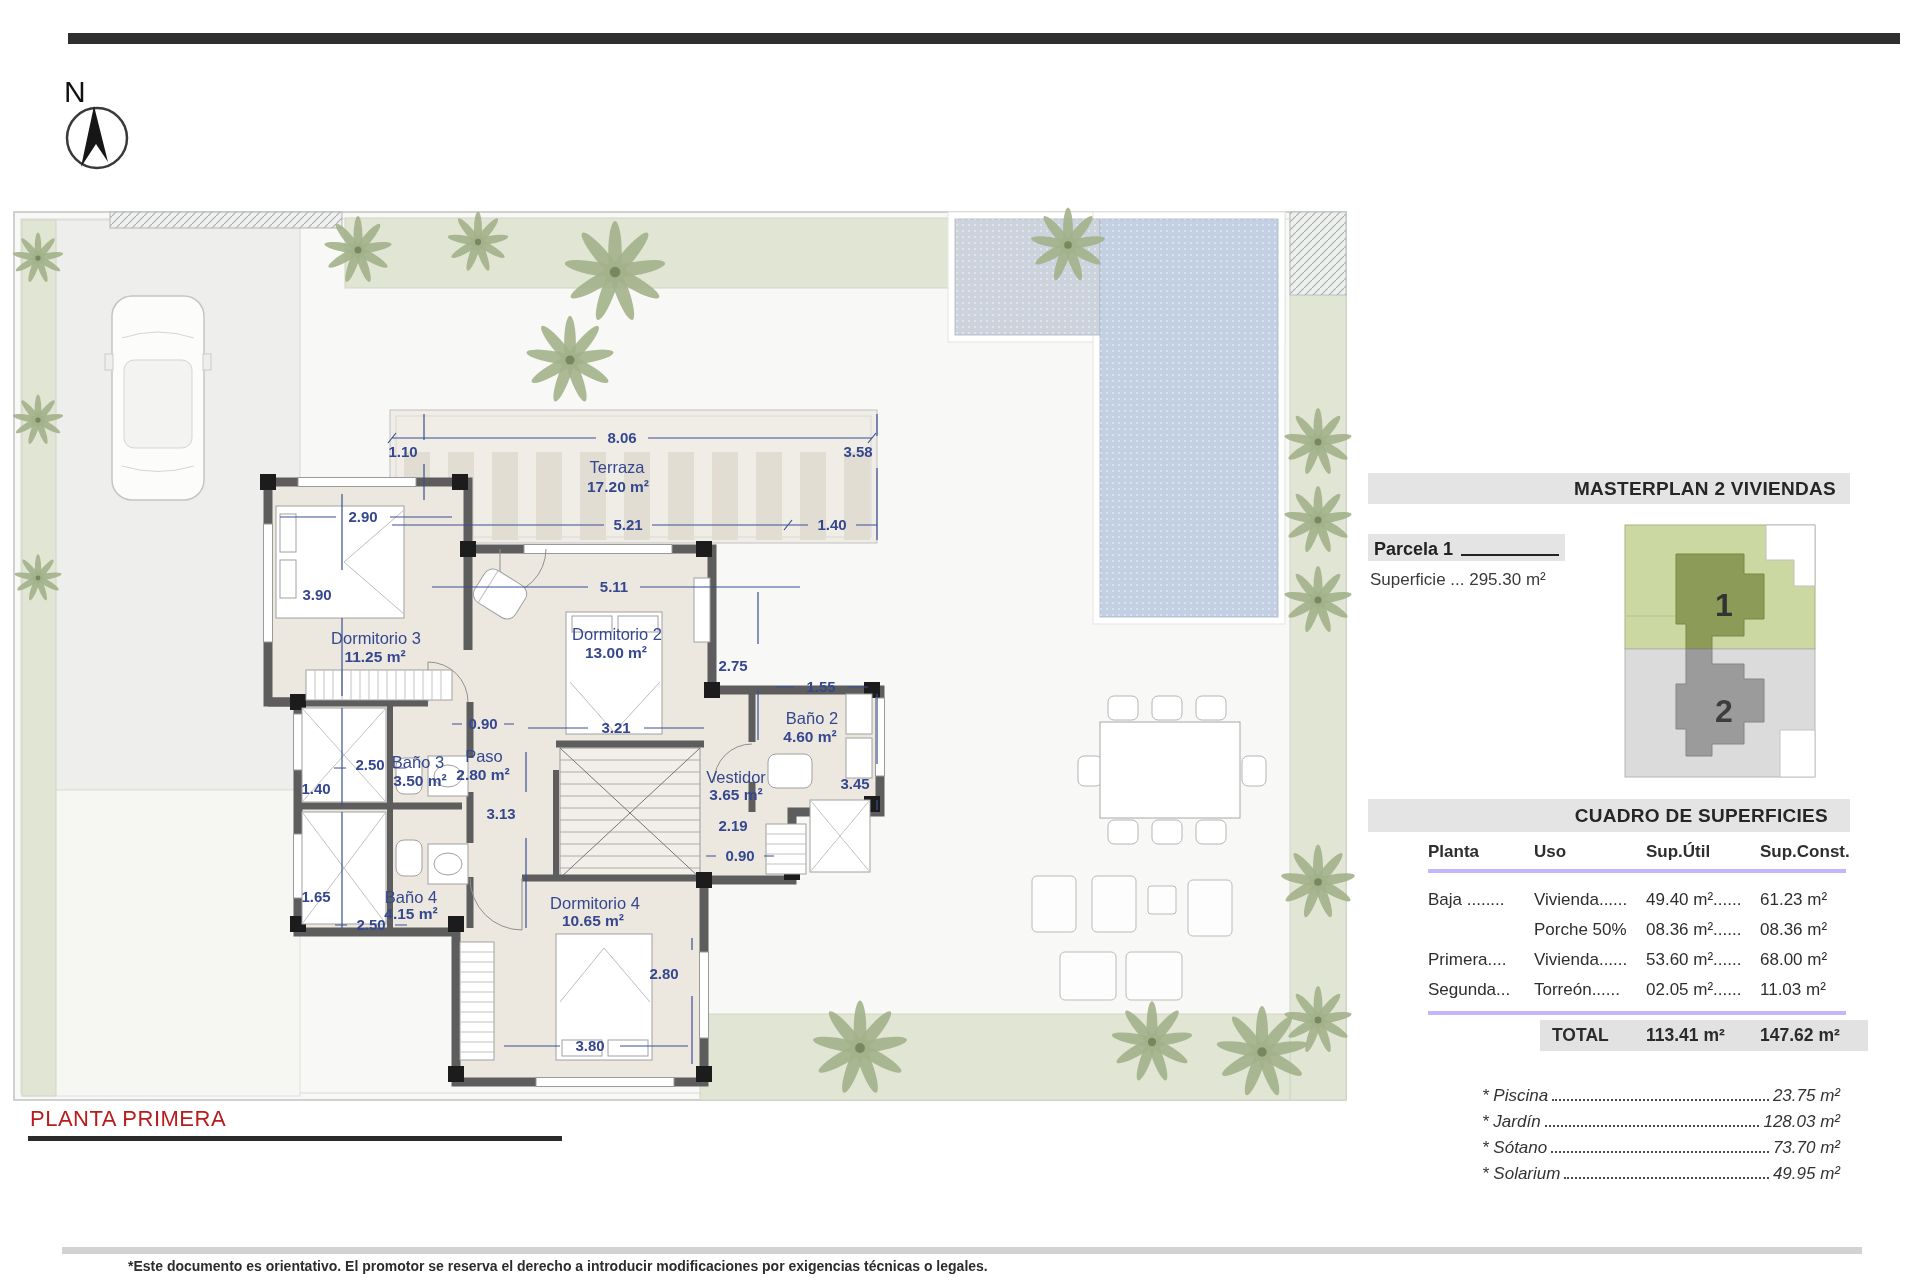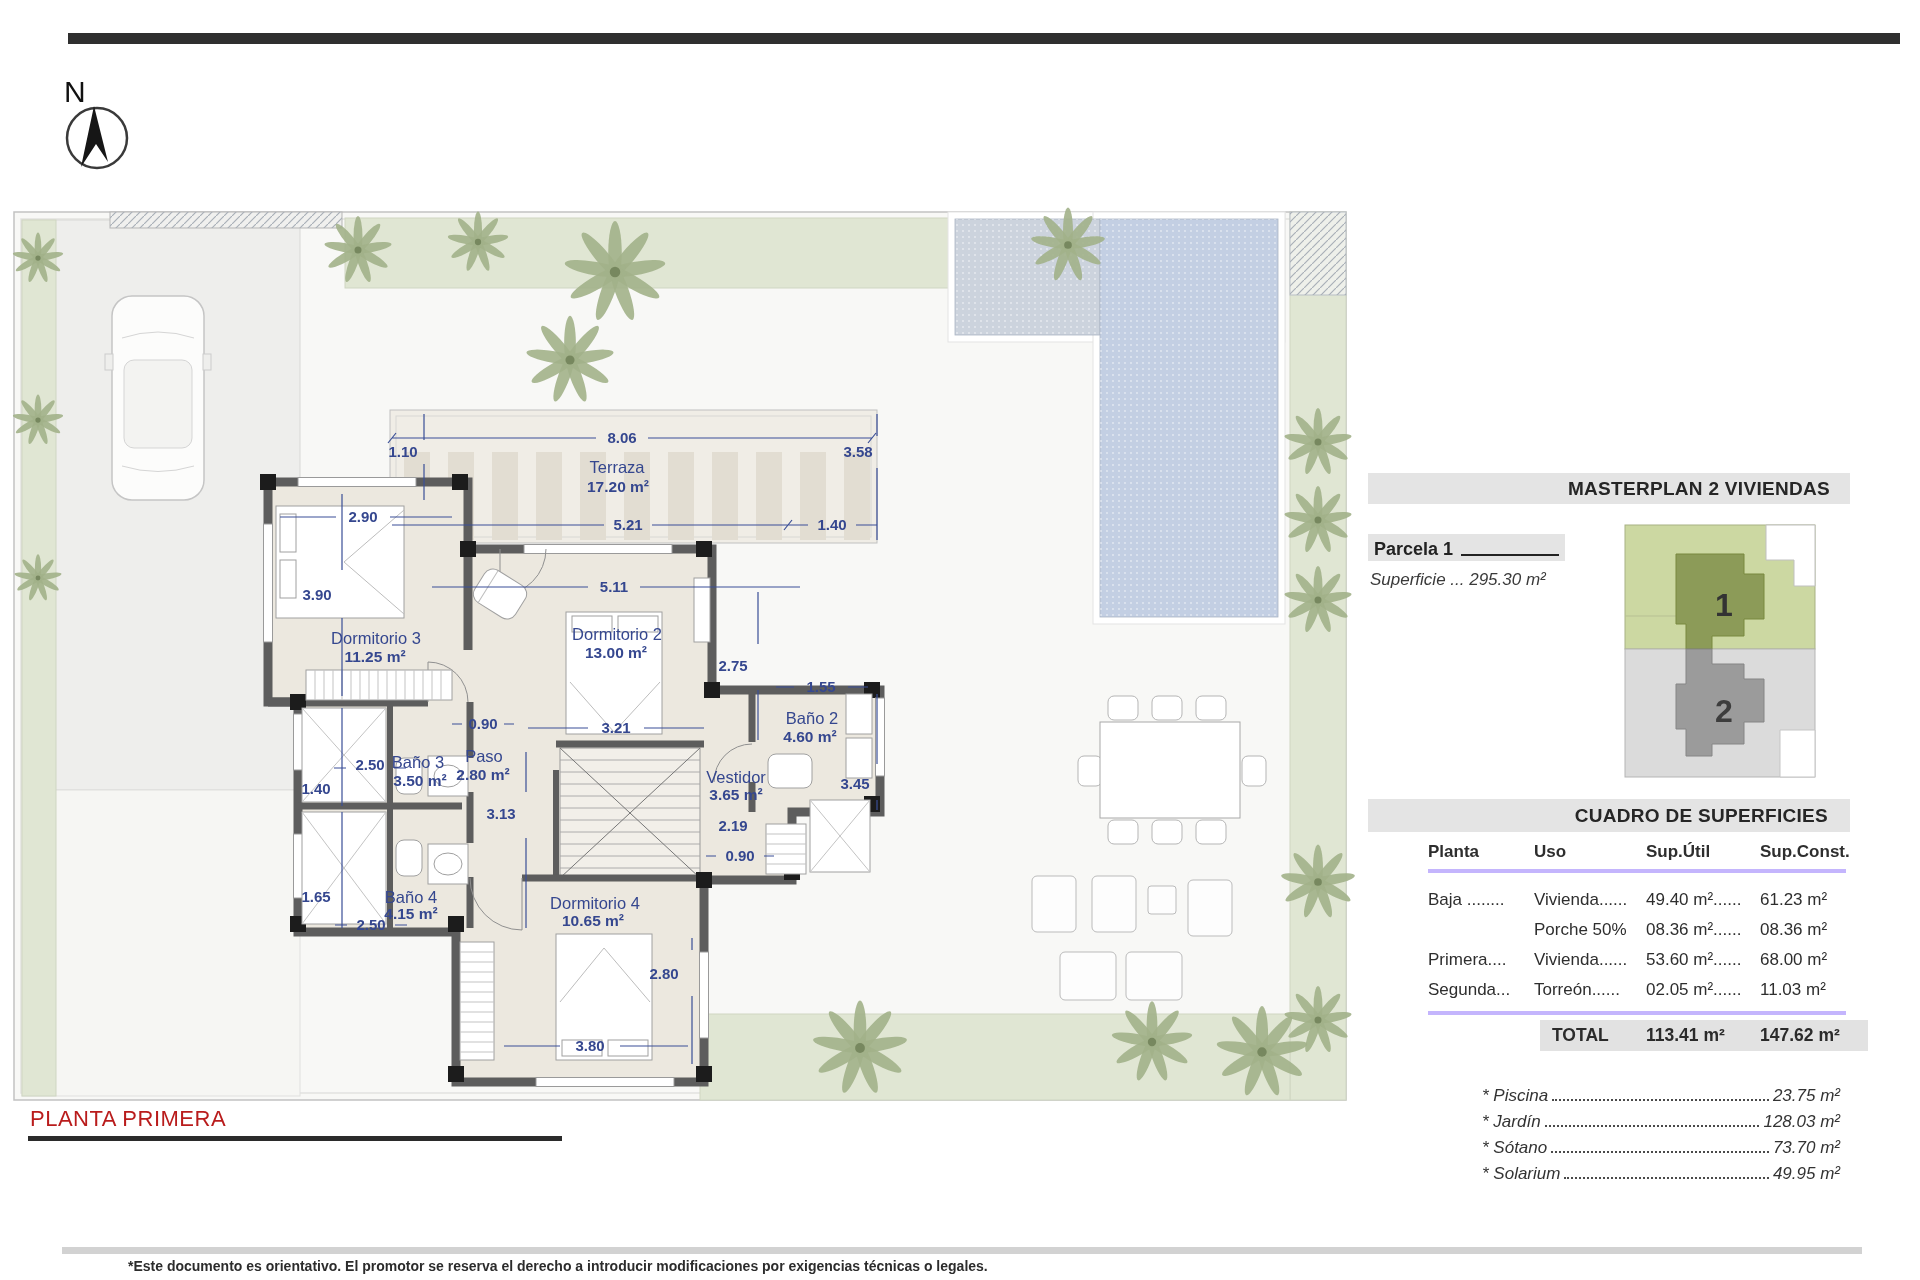--- a/index.html
+++ b/index.html
@@ -11,28 +11,28 @@
   .plan-title{position:absolute;left:30px;top:1106px;font-size:22px;color:#b91c1c;letter-spacing:.5px;}
   .plan-title-rule{position:absolute;left:28px;top:1136px;width:534px;height:5px;background:#2b2b2b;}
   .plansvg{position:absolute;left:0;top:0;}
   .plansvg text{font-family:"Liberation Sans",sans-serif;fill:#35478f;text-anchor:middle;}
   .plansvg .rname{font-size:16.5px;}
   .plansvg .rarea{font-size:15.5px;font-weight:700;}
   .plansvg .dim{font-size:15px;font-weight:700;}
   .bar{position:absolute;background:#e4e4e4;color:#262626;font-weight:700;
        text-align:right;letter-spacing:.3px;}
   .mp-bar{left:1368px;top:473px;width:482px;height:31px;font-size:19px;line-height:31px;padding-right:0;}
-  .mp-bar span{padding-right:20px;display:block;}
+  .mp-bar span{padding-right:14px;display:block;}
   .cu-bar{left:1368px;top:799px;width:482px;height:33px;font-size:19px;line-height:33px;}
   .cu-bar span{padding-right:22px;display:block;}
   .parcela{position:absolute;left:1368px;top:534px;width:197px;height:27px;background:#e4e4e4;
            display:flex;align-items:flex-end;padding:12px 4px 2px 6px;box-sizing:border-box;}
   .parcela .lbl{font-size:18px;font-weight:700;color:#222;line-height:20px;}
   .parcela .rule{flex:1;border-bottom:2px solid #222;margin:0 2px 3px 8px;}
-  .superficie{position:absolute;left:1370px;top:570px;font-size:17px;color:#3a3a3a;font-style:italic;}
+  .superficie{position:absolute;left:1370px;top:570px;font-size:17px;color:#3a3a3a;}
   .sup-table{position:absolute;left:1428px;top:842px;width:418px;color:#2e2e2e;font-size:17px;}
   .sup-grid{display:grid;grid-template-columns:106px 112px 114px 86px;}
   .sup-head{font-weight:700;padding-bottom:7px;}
   .sup-rule{border-bottom:4px solid #c4b5fd;}
   .sup-body{line-height:30px;padding-top:4px;padding-bottom:6px;margin-top:8px;}
   .total-bar{position:absolute;left:1540px;top:1020px;width:328px;height:31px;background:#e2e2e2;}
   .total-bar span{position:absolute;top:5px;font-size:17.5px;font-weight:700;color:#2b2b2b;}
   .extras{position:absolute;left:1482px;top:1086px;width:358px;font-style:italic;color:#333;font-size:17px;text-align:center;}
   .extras .row{display:flex;align-items:baseline;height:26px;}
   .extras .dots{flex:1;border-bottom:2px dotted #4a4a4a;margin:0 4px 3px 4px;}

